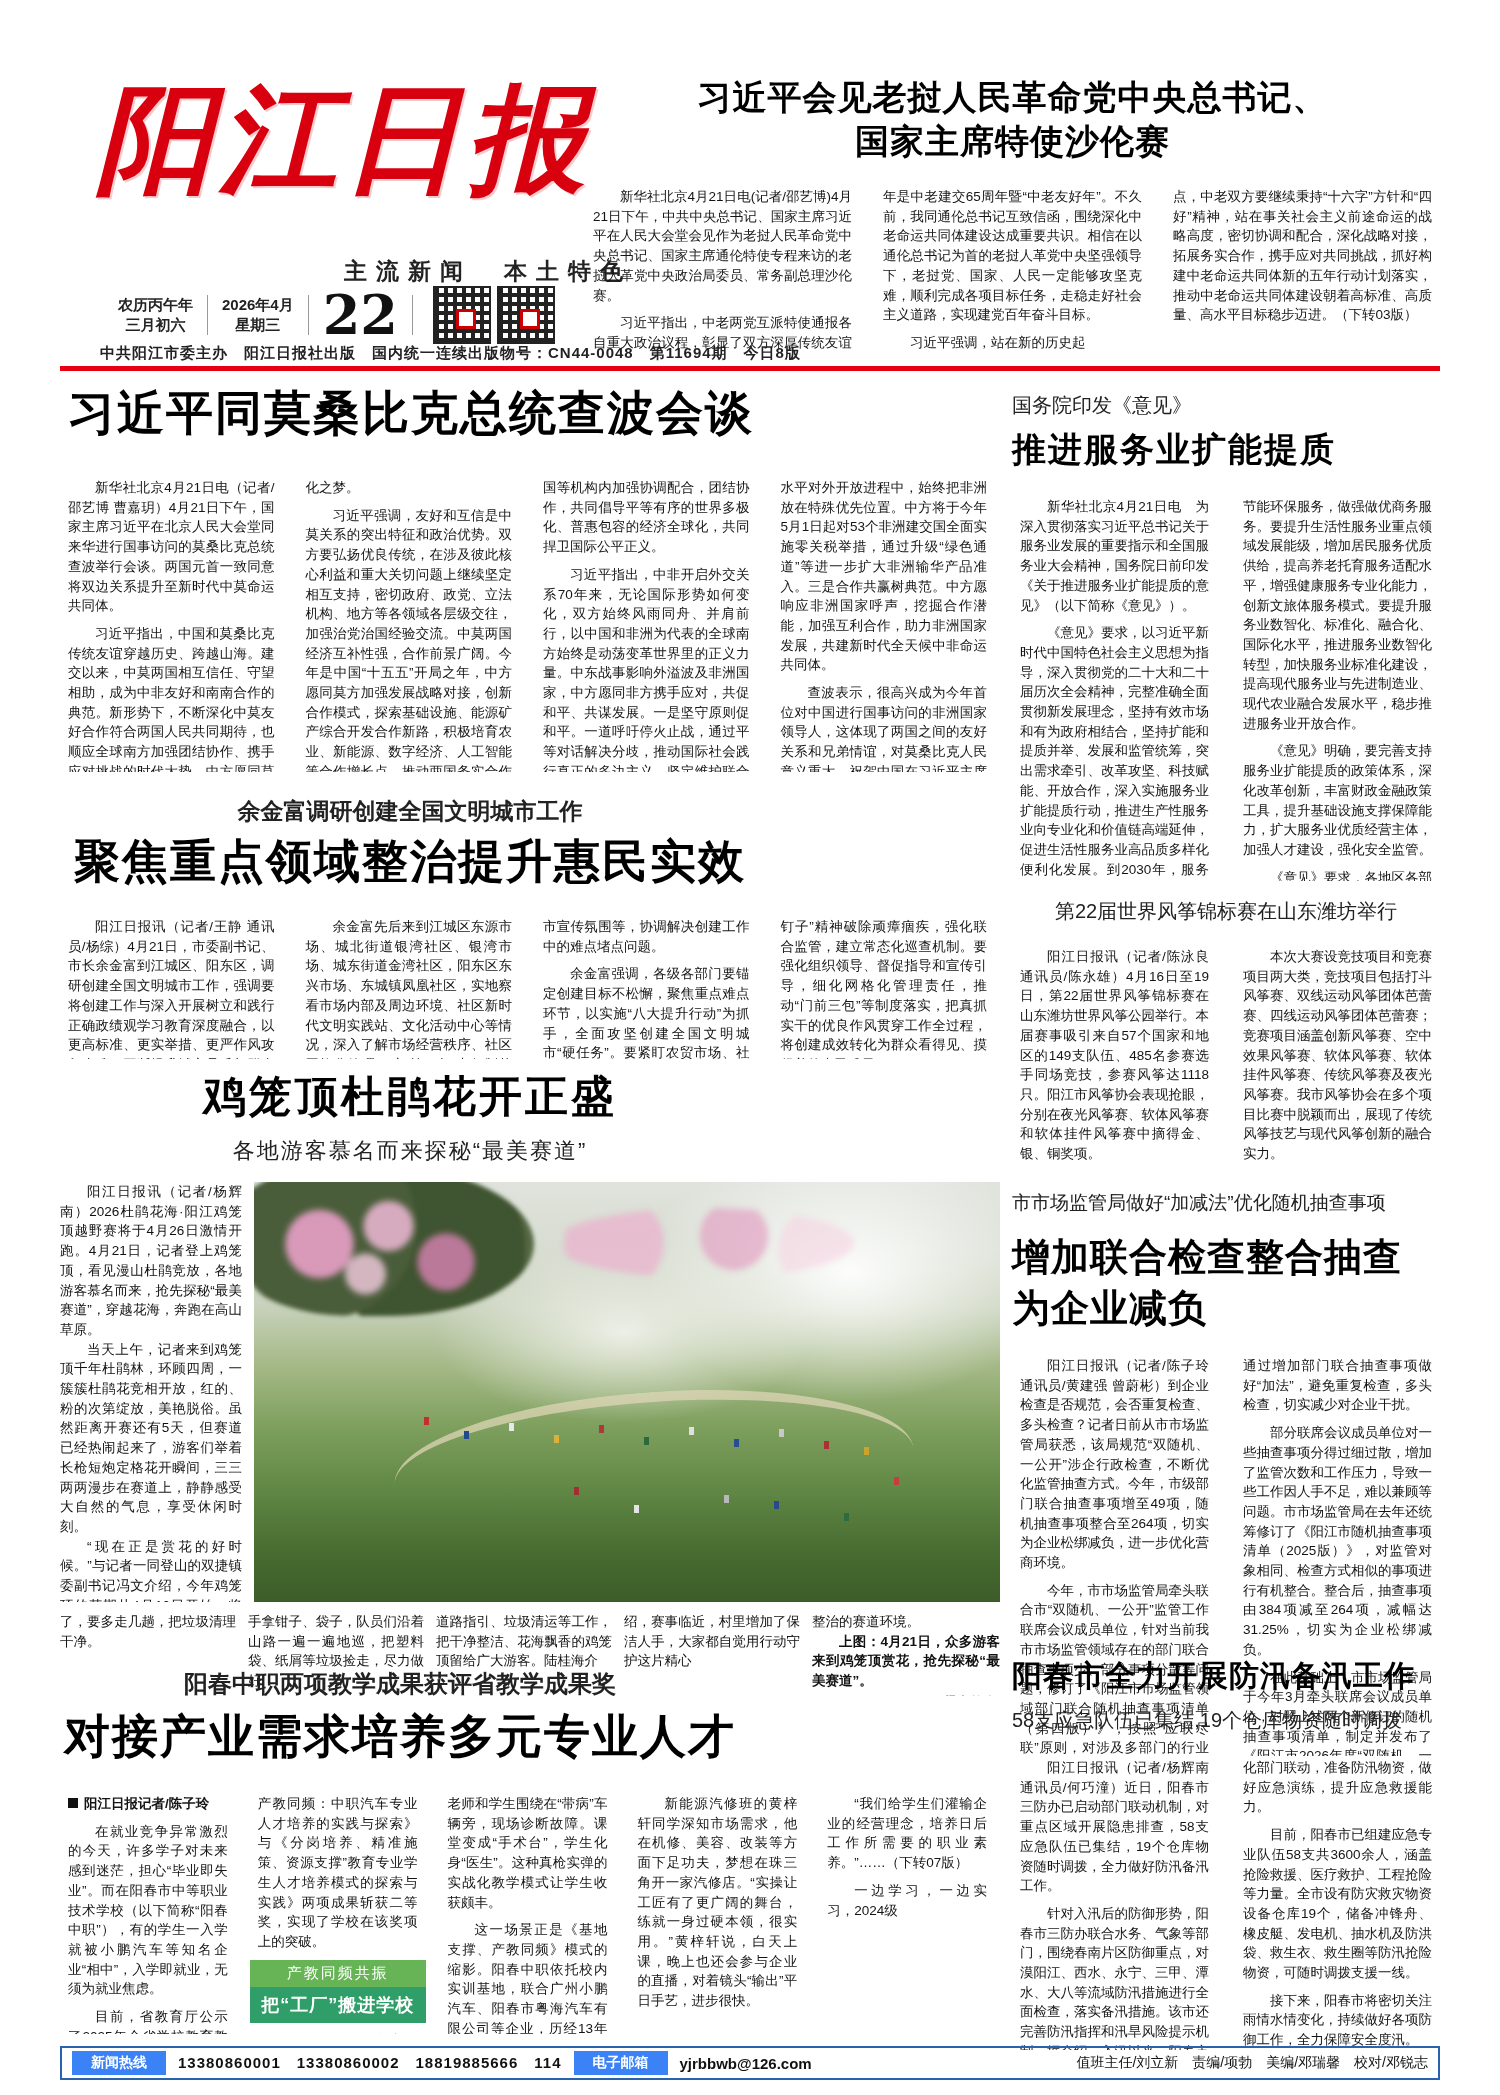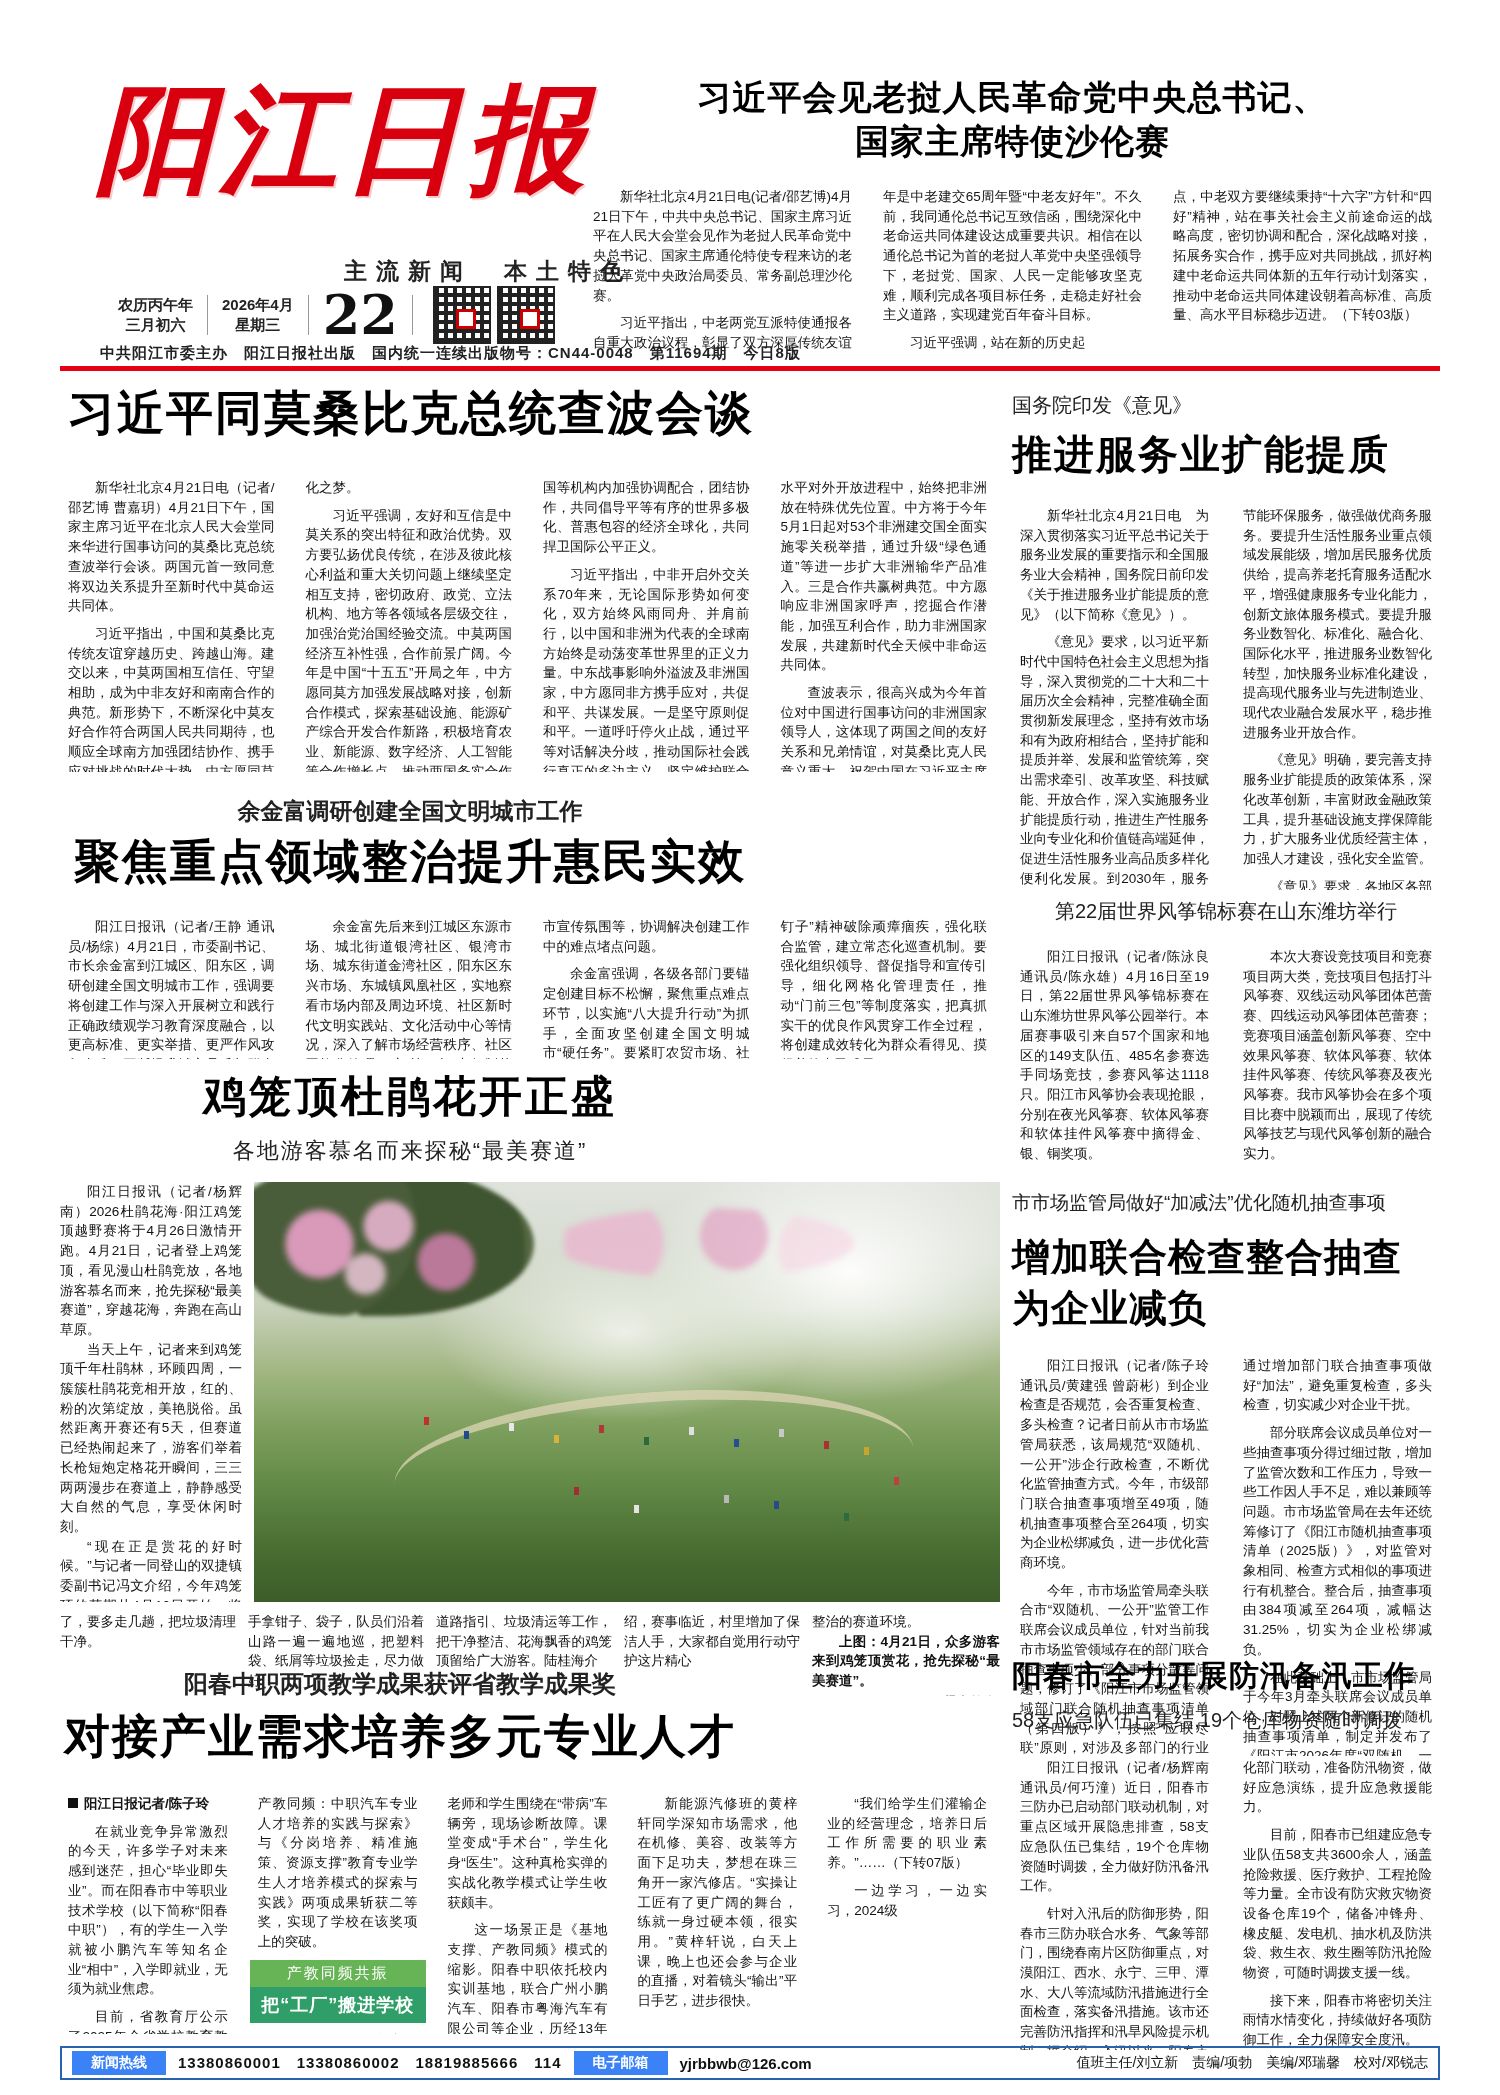--- a/index.html
+++ b/index.html
@@ -39,21 +39,21 @@
   .art-laos .cols { margin-top:16px; height:170px; }
 
   
   .art-talks { position:absolute; left:60px; top:386px; width:935px; }
   .art-talks .hl { font-size:47px; letter-spacing:2px; line-height:1.15; padding-left:8px; }
   .art-talks .cols { margin-top:30px; height:302px; }
 
   
   .art-council { position:absolute; left:1012px; top:392px; width:428px; }
   .art-council .kicker { font-size:20px; margin-bottom:8px; }
-  .art-council .hl { font-size:40px; letter-spacing:2px; }
+  .art-council .hl { font-size:34px; letter-spacing:2px; }
   .art-council .cols { margin-top:16px; height:392px; gap:18px; }
 
   
   .art-focus { position:absolute; left:60px; top:796px; width:935px; }
   .art-focus .head-wrap { width:700px; text-align:center; }
   .art-focus .kicker { font-size:23px; font-weight:bold; font-family:"Liberation Serif", serif; }
   .art-focus .hl { font-size:46px; letter-spacing:2px; margin-top:4px; }
   .art-focus .cols { margin-top:16px; height:150px; }
 
   

